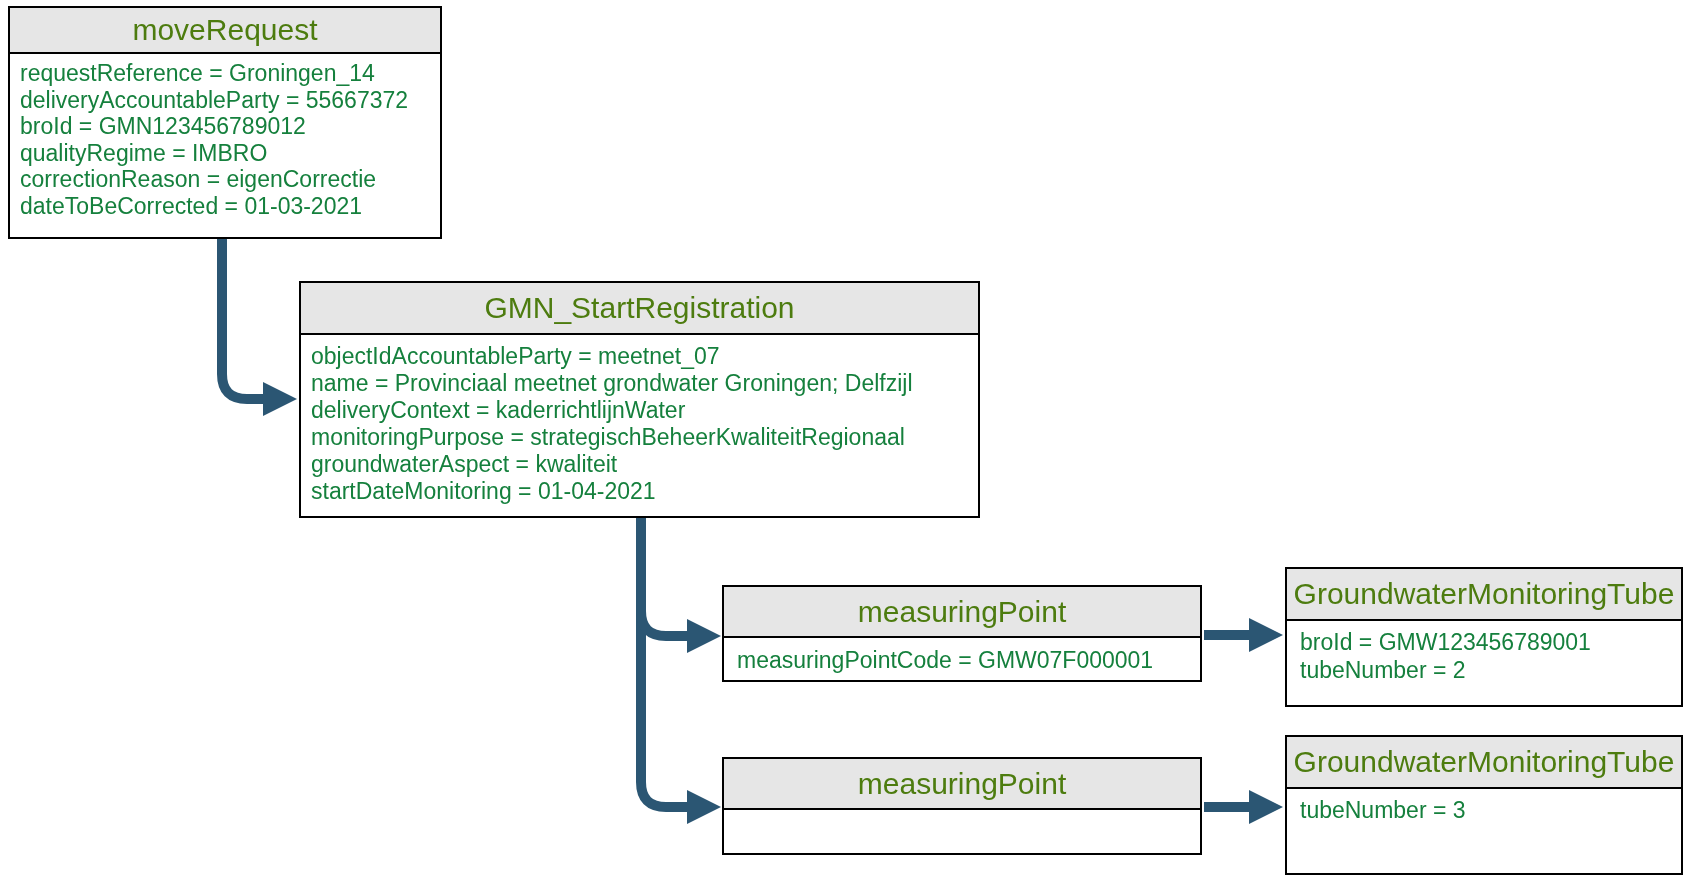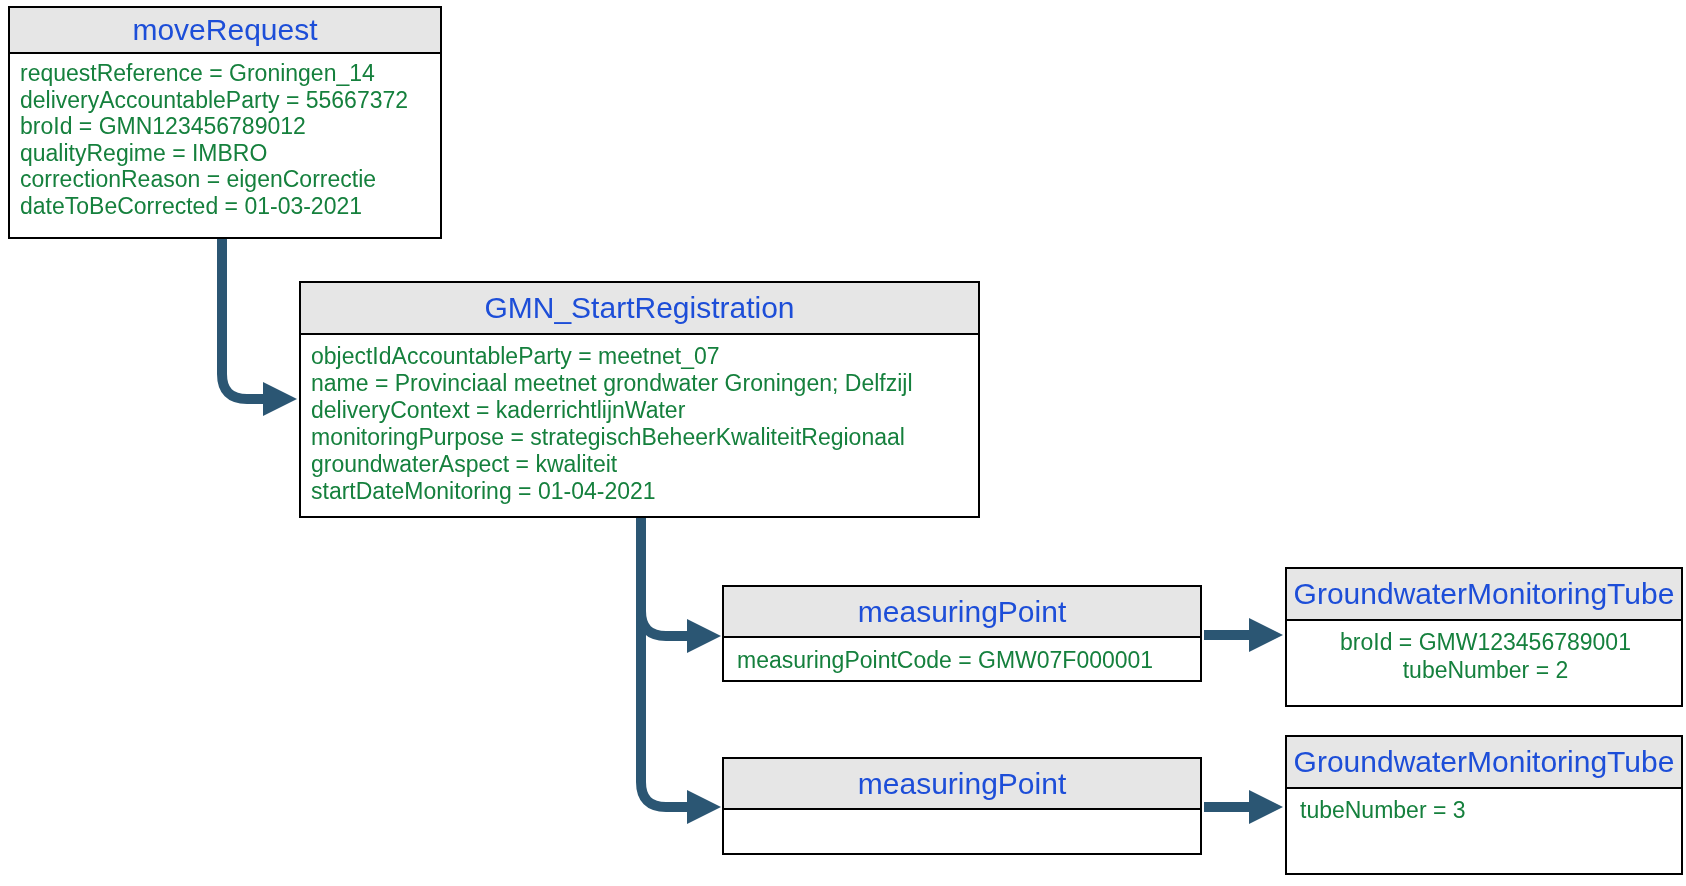--- a/index.html
+++ b/index.html
@@ -46,21 +46,21 @@
     flex-direction:column;
   }
   .box-header{
     background:var(--header-fill);
     border-bottom:2.5px solid var(--border);
     display:flex;
     align-items:center;
     justify-content:center;
     font-size:30px;
     line-height:1;
-    color:#1d4ed8;
+    color:#4d7c0f;
     flex:0 0 auto;
   }
   .box-body{
     flex:1 1 auto;
     padding:6px 10px 0 10px;
     font-size:23px;
     line-height:26.5px;
     color:#15803d;
     white-space:nowrap;
     overflow:hidden;
@@ -119,21 +119,21 @@
       <span class="attr-line">measuringPointCode = GMW07F000001</span>
     </div>
   </div>
 
   <div class="uml-box" style="left:722px; top:757px; width:480px; height:98px;">
     <div class="box-header" style="height:49px;">measuringPoint</div>
   </div>
 
   <div class="uml-box" style="left:1285px; top:567px; width:398px; height:140px;">
     <div class="box-header" style="height:50px;">GroundwaterMonitoringTube</div>
-    <div class="box-body" style="padding-top:8px; padding-left:13px; line-height:27.5px;text-align:center;">
+    <div class="box-body" style="padding-top:8px; padding-left:13px; line-height:27.5px;">
       <span class="attr-line">broId = GMW123456789001</span>
       <span class="attr-line">tubeNumber = 2</span>
     </div>
   </div>
 
   <div class="uml-box" style="left:1285px; top:735px; width:398px; height:140px;">
     <div class="box-header" style="height:50px;">GroundwaterMonitoringTube</div>
     <div class="box-body" style="padding-top:8px; padding-left:13px; line-height:27.5px;">
       <span class="attr-line">tubeNumber = 3</span>
     </div>

